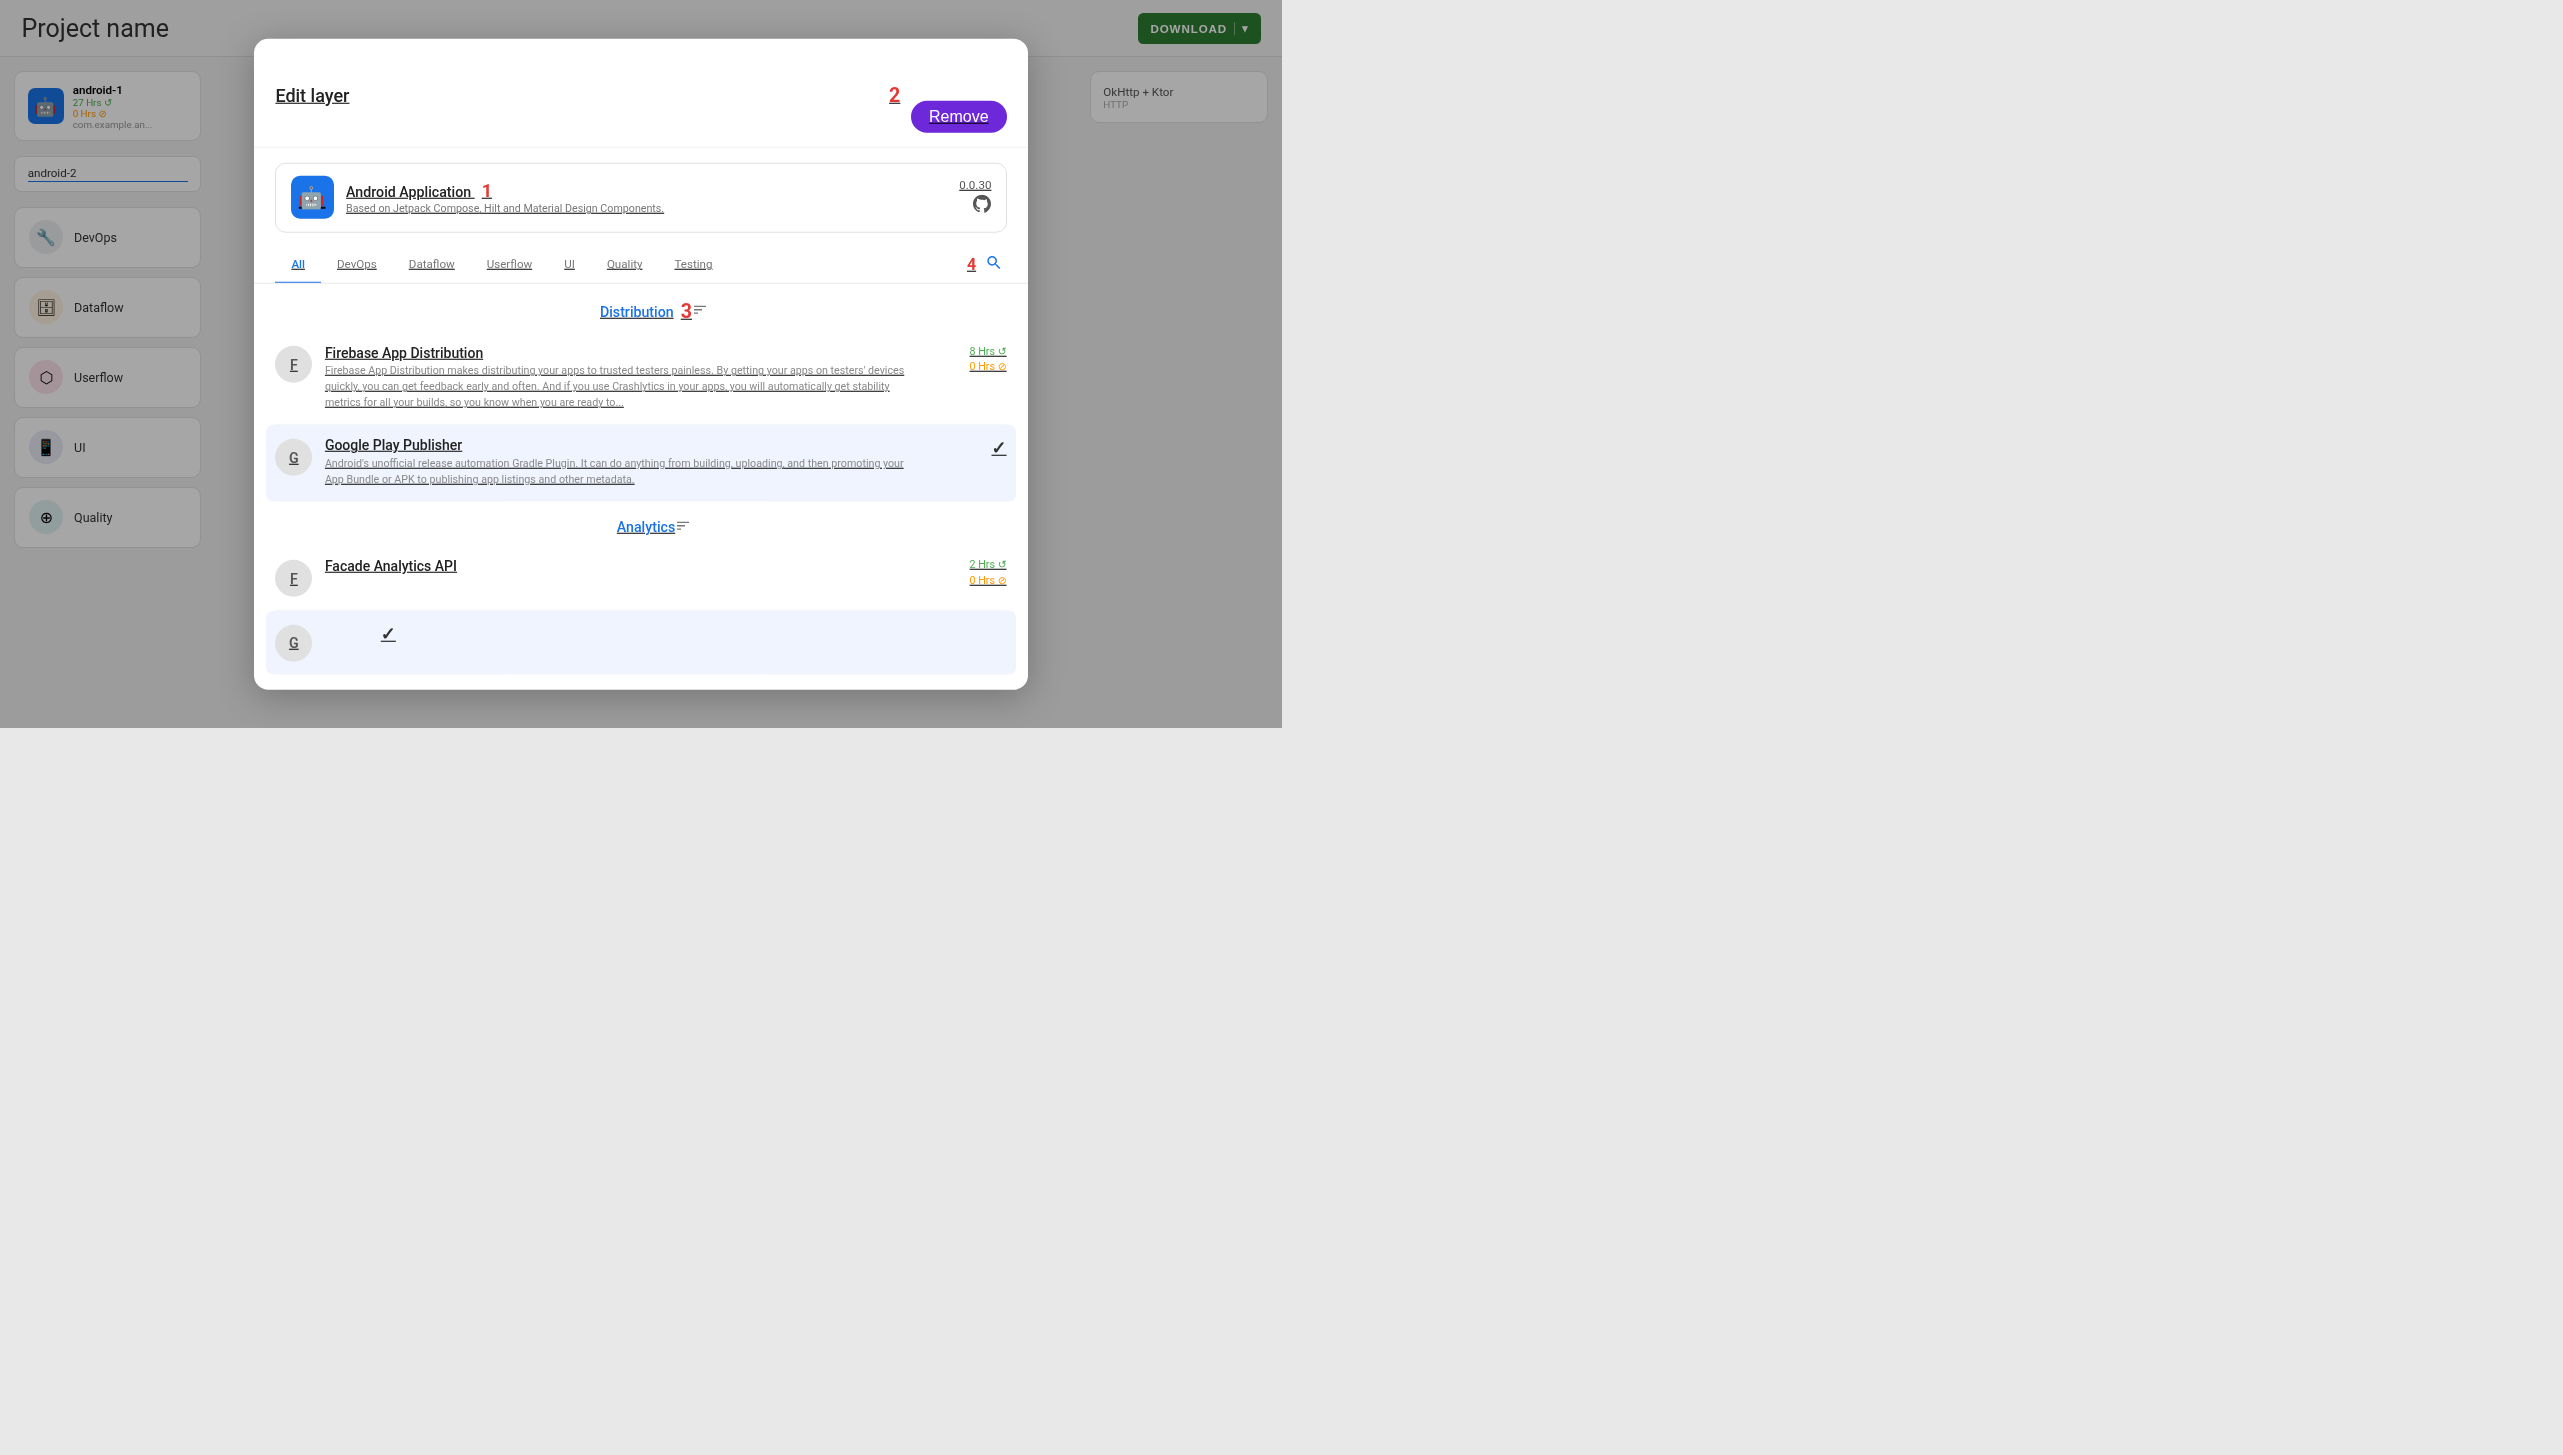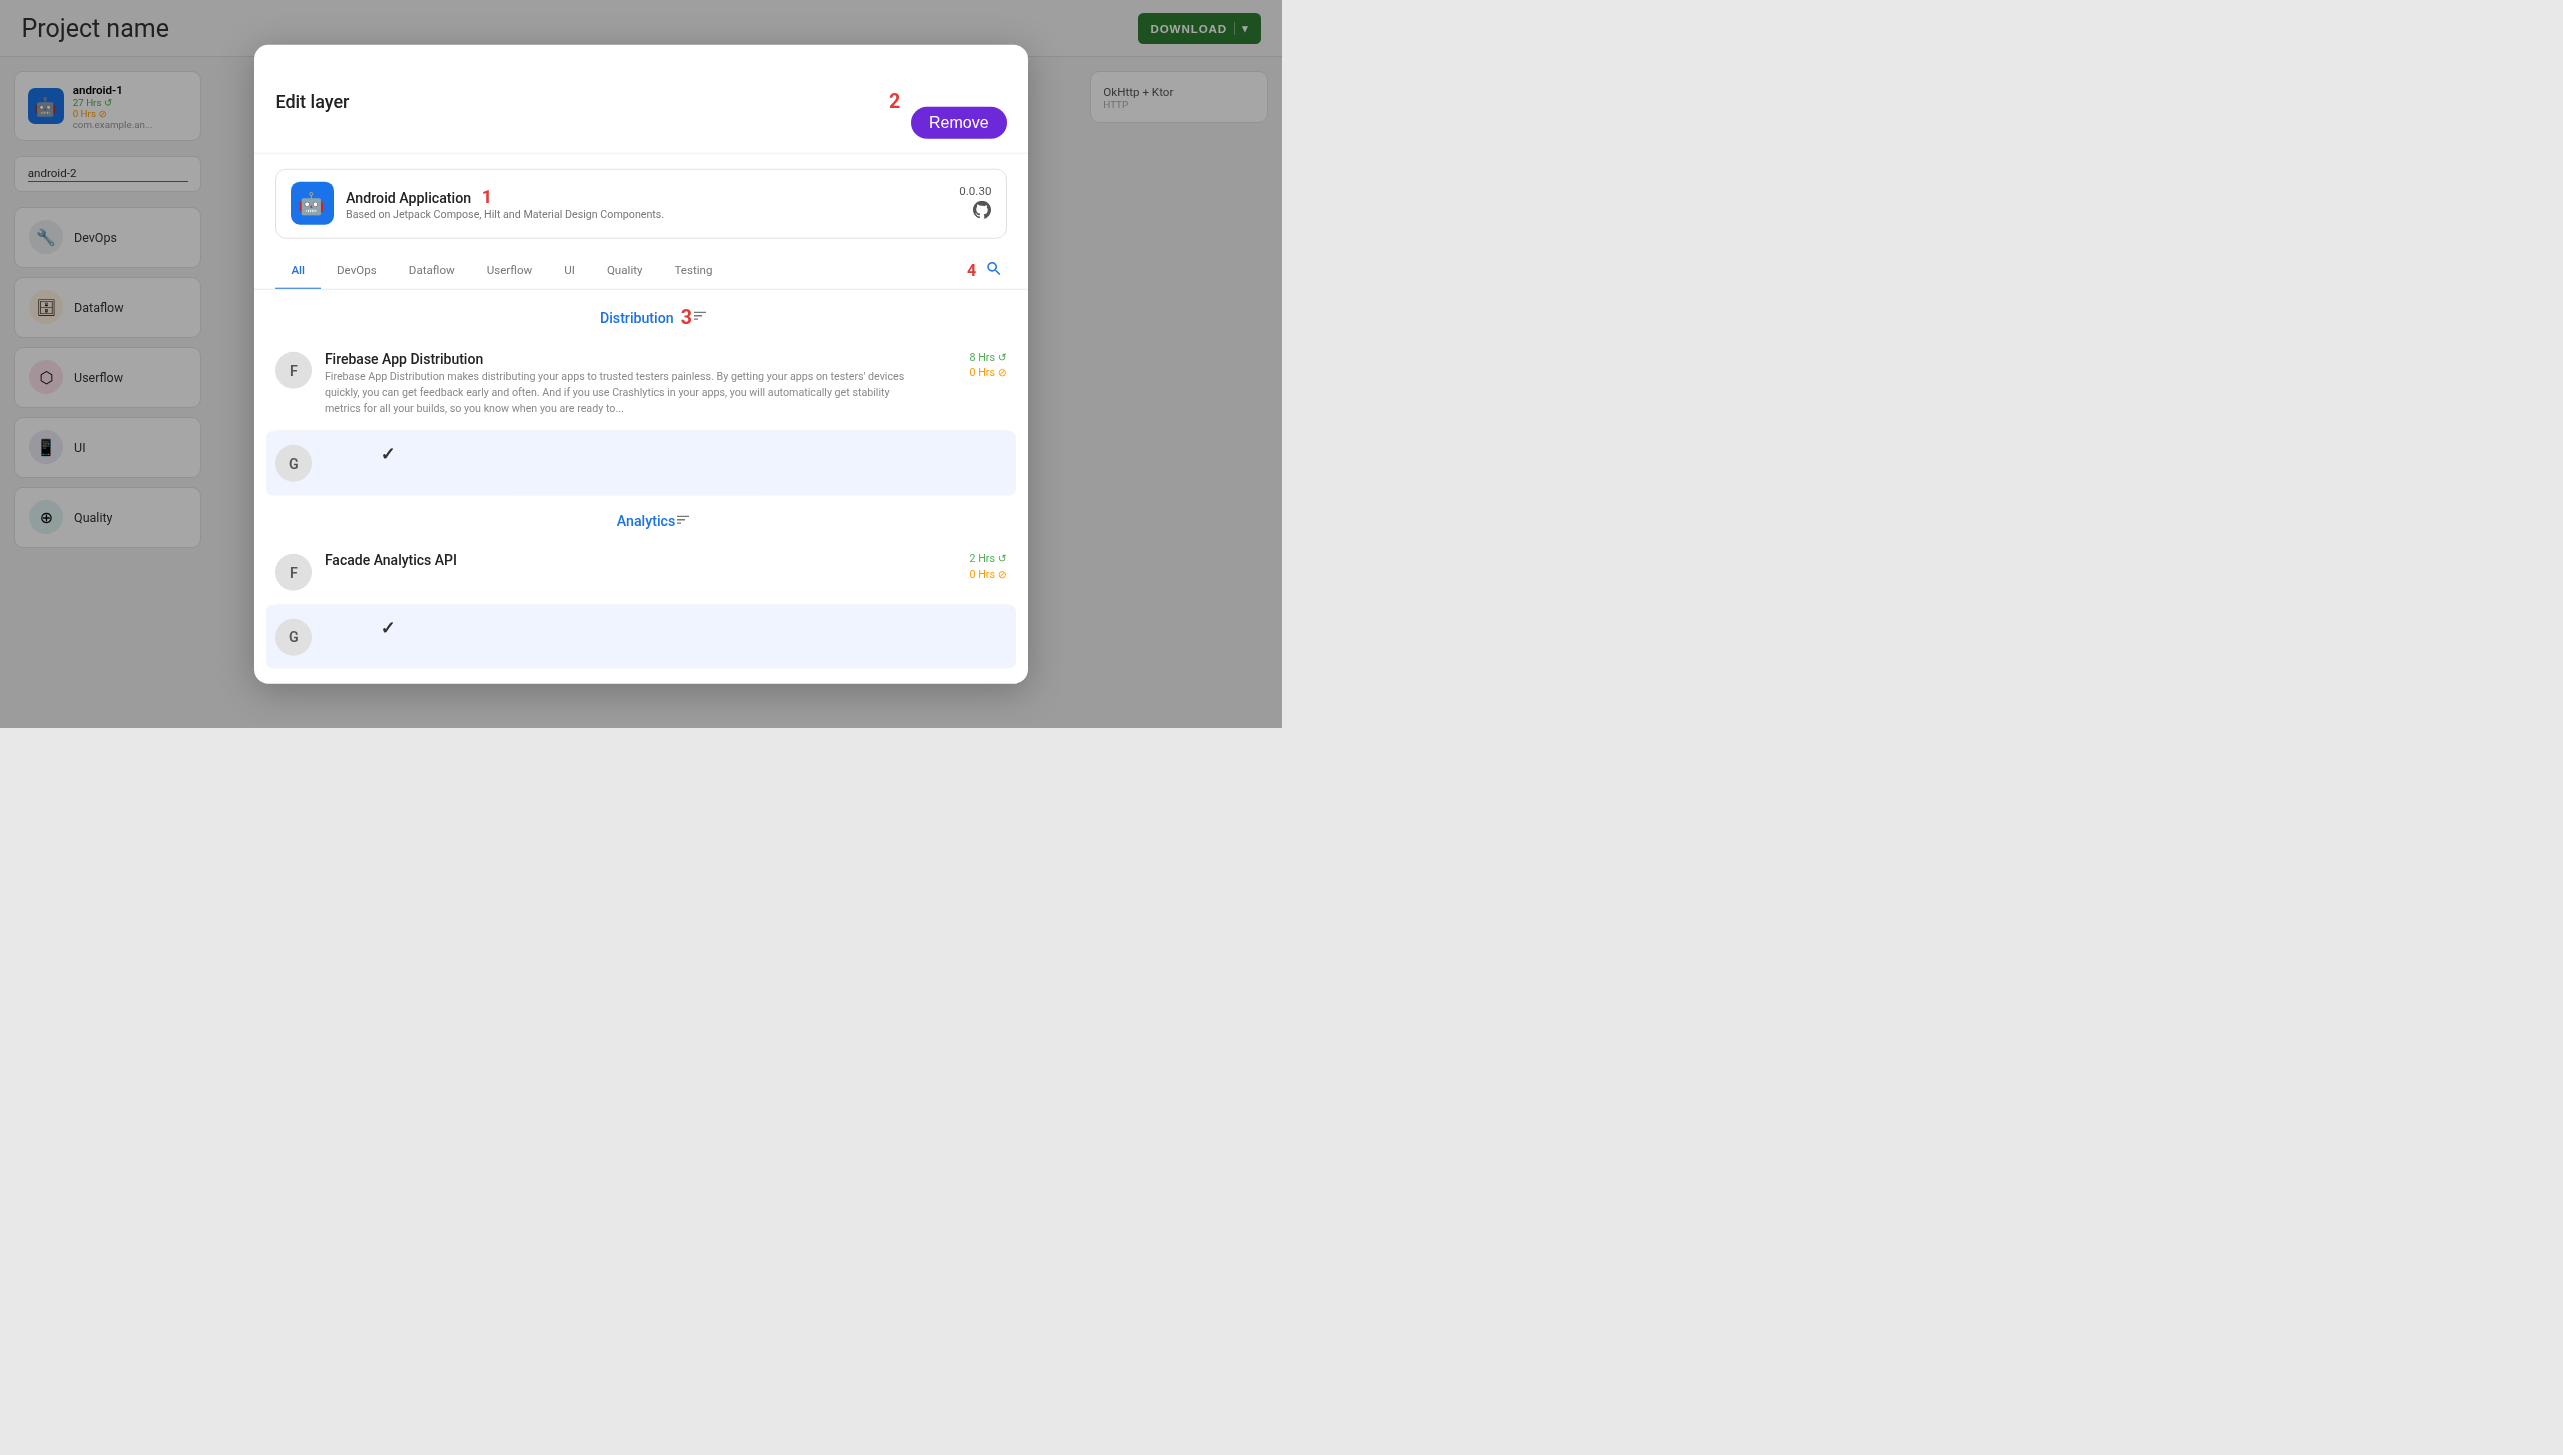--- a/index.html
+++ b/index.html
@@ -140,20 +140,21 @@
       top: 50%;
       left: 50%;
       transform: translate(-50%, -50%);
       width: 774px;
       max-height: 694px;
       background: white;
       border-radius: 14.2px;
       z-index: 20;
       overflow: hidden;
       box-shadow: 0 7.1px 36px rgba(0,0,0,0.25);
+      text-decoration: underline;
     }
 
     .modal-header {
       display: flex;
       align-items: center;
       justify-content: space-between;
       padding: 18px 21.4px 14.2px;
       border-bottom: 0.9px solid #f0f0f0;
     }
 
@@ -521,20 +522,24 @@
       <div class="layer-right">
         <span class="hours-green">8 Hrs ↺</span>
         <span class="hours-orange">0 Hrs ⊘</span>
       </div>
     </div>
 
     <div class="layer-row selected">
       <div class="layer-avatar">
         <span>G</span>
       </div>
+      <div class="layer-content">
+        <div class="layer-name">Google Play Publisher</div>
+        <div class="layer-desc">Android's unofficial release automation Gradle Plugin. It can do anything from building, uploading, and then promoting your App Bundle or APK to publishing app listings and other metadata.</div>
+      </div>
       <div class="layer-right">
         <span class="check-icon">✓</span>
       </div>
     </div>
 
     <div class="section-header">
       <span class="section-title blue">Analytics</span>
       <span class="filter-icon">
         <svg width="16" height="16" viewBox="0 0 24 24" fill="#777">
           <path d="M3 18h6v-2H3v2zm0-5h12v-2H3v2zm0-7v2h18V6H3z"></path>

